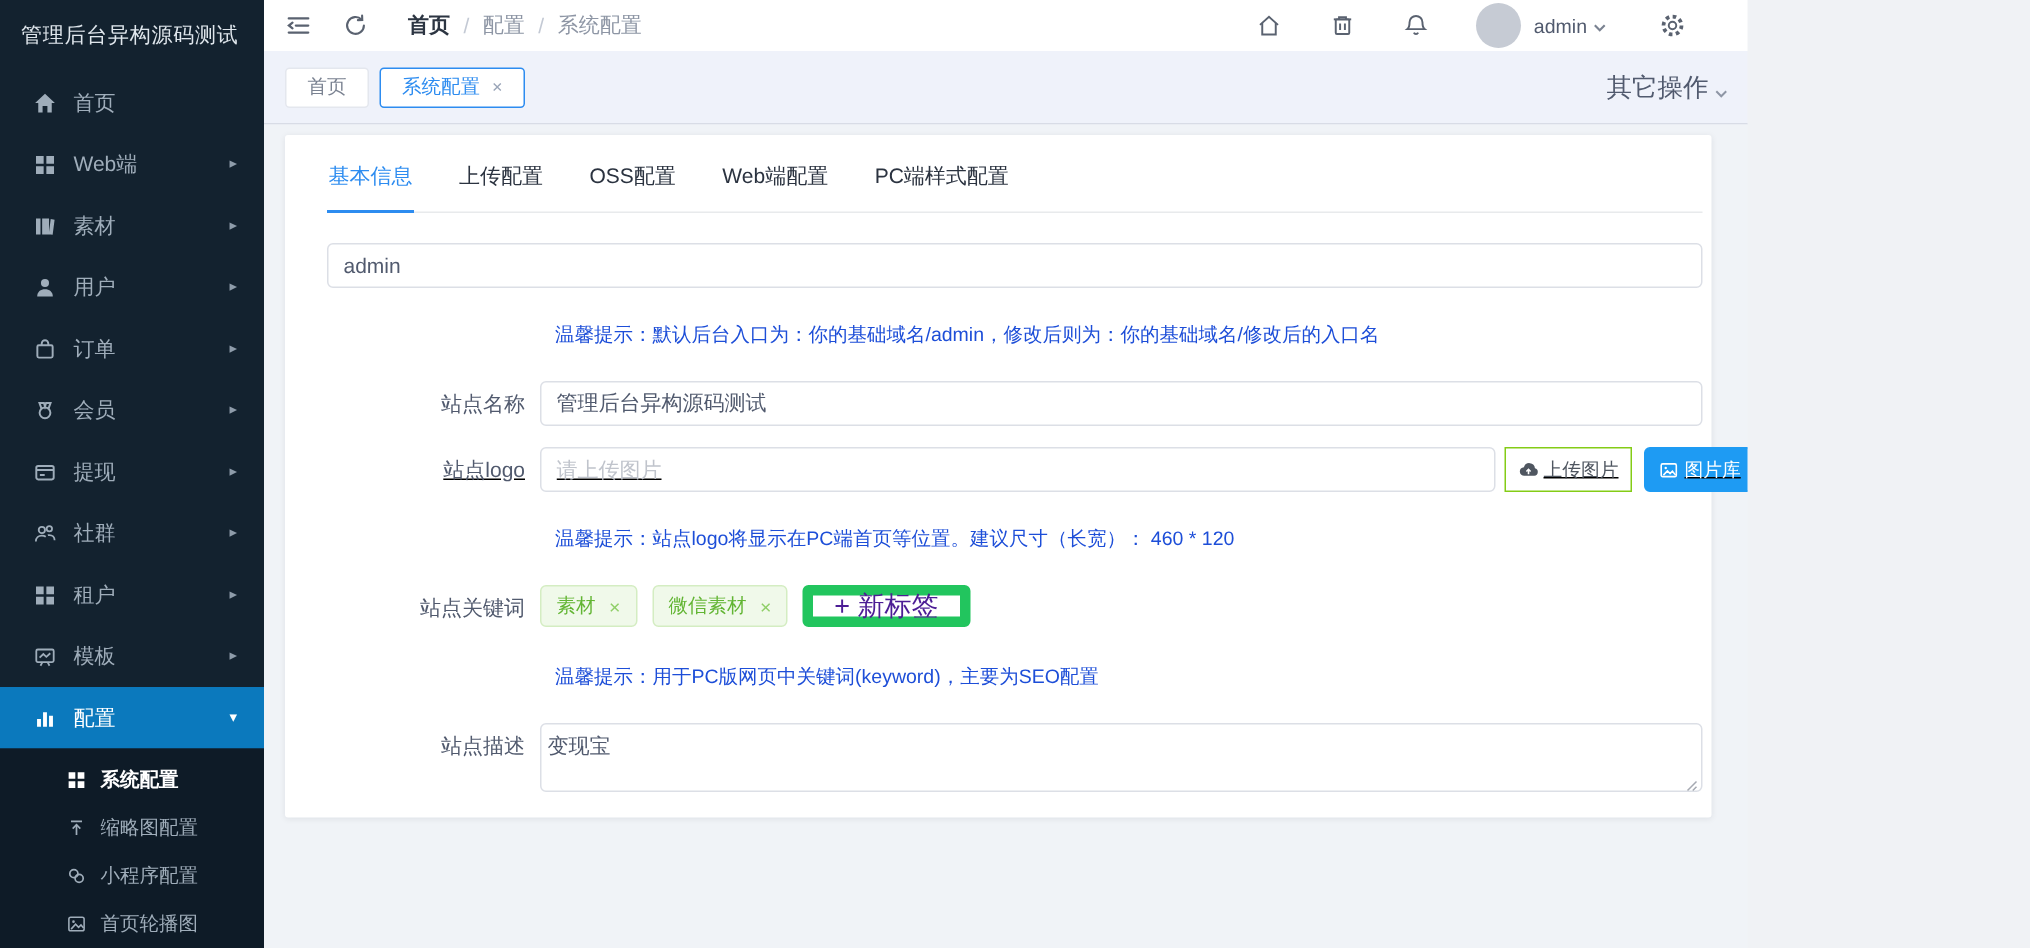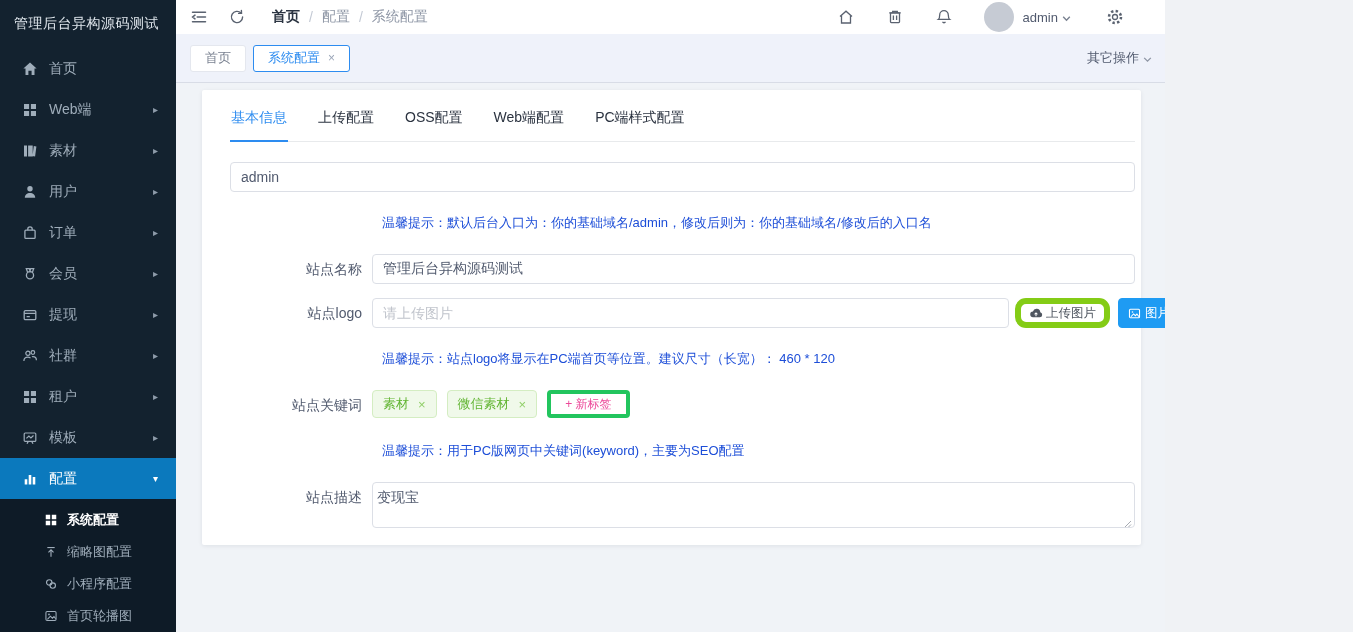--- a/index.html
+++ b/index.html
@@ -45,48 +45,48 @@
   .username { font-size:13px; color:#515a6e; cursor:pointer; display:flex; align-items:center; }
   .chev { width:11px; height:11px; margin-left:3px; color:#7a8291; }
   .chev svg { width:11px; height:11px; }
   .tb-gear { margin-left:34px; margin-right:2px; }
 
   
   .tagsbar { height:49px; background:#eff2fa; border-bottom:1px solid #d8dce6; display:flex; align-items:center; padding:0 12px 0 14px; flex-shrink:0; }
   .tag-tab { height:27px; display:inline-flex; align-items:center; background:#fff; border:1px solid #e4e7ee; border-radius:3px; padding:0 14px; font-size:13px; color:#7a8291; margin-right:7px; cursor:pointer; }
   .tag-tab.active { border-color:#2d8cf0; color:#2d8cf0; }
   .tag-close { margin-left:8px; font-size:12px; color:#9aa5b8; line-height:1; cursor:pointer; }
-  .more-ops { margin-left:auto; font-size:13px; color:#515a6e; display:flex; align-items:center; cursor:pointer; }
+  .more-ops { margin-left:auto; font-size:17px; color:#515a6e; display:flex; align-items:center; cursor:pointer; }
   .more-ops .chev { color:#8e96a5; }
 
   
   .content { flex:1; background:#f0f3f7; padding:7px 24px 0 14px; overflow:hidden; }
-  .card { background:#fff; height:455px; border-radius:2px; box-shadow:0 1px 4px rgba(0,21,41,.08); padding:8px 6px 0 28px;margin-left:12px; }
+  .card { background:#fff; height:455px; border-radius:2px; box-shadow:0 1px 4px rgba(0,21,41,.08); padding:8px 6px 0 28px; }
   .ct-tabs { display:flex; border-bottom:1px solid #e8eaec; }
   .ct-tab { padding:11px 1px 13px; margin-right:29px; font-size:14px; color:#2b3340; cursor:pointer; white-space:nowrap; }
   .ct-tab.active { color:#2d8cf0; border-bottom:2px solid #2d8cf0; margin-bottom:-1px; }
 
   .form { padding-top:20px; }
   .frow { display:flex; align-items:flex-start; }
   .flabel { width:142px; padding-right:10px; text-align:right; font-size:14px; color:#515a6e; line-height:30px; flex-shrink:0; white-space:nowrap; }
   .fctrl { flex:1; display:flex; align-items:center; min-width:0; }
   .inp { height:30px; width:100%; border:1px solid #dcdfe6; border-radius:4px; padding:0 10px; font-size:14px; color:#515a6e; font-family:inherit; outline:none; background:#fff; }
   .inp::placeholder { color:#c0c4cc; }
   .hint { margin:22px 0 22px 152px; font-size:13px; color:#1d4ed8; }
-  .gap16 { margin-top:14px; }
+  .gap16 { margin-top:14px;text-decoration:underline; }
 
   .inp-logo { width:637px; flex:none; }
-  .btn-upload { height:30px; margin-left:6px; padding:0 8px; background:#fff; border:6px solid #84cc16; border-radius:11px; font-size:12.5px; color:#4f5660; display:inline-flex; align-items:center; cursor:pointer; flex-shrink:0; }
+  .btn-upload { height:30px; margin-left:6px; padding:0 8px; background:#fff; border:1px solid #84cc16; border-radius:0; font-size:12.5px; color:#4f5660; display:inline-flex; align-items:center; cursor:pointer; flex-shrink:0; }
   .btn-upload svg { width:14px; height:14px; margin-right:3px; }
   .btn-gallery { height:30px; margin-left:8px; padding:0 9px; background:#1e9bf3; border:1px solid #1e9bf3; border-radius:4px; font-size:12.5px; color:#fff; display:inline-flex; align-items:center; cursor:pointer; flex-shrink:0; }
   .btn-gallery svg { width:13px; height:13px; margin-right:4px; }
 
   .tag-green { height:28px; display:inline-flex; align-items:center; padding:0 10px; background:#f0f9ea; border:1px solid #d4edc2; border-radius:4px; color:#62b533; font-size:13px; margin-right:10px; cursor:default; }
   .tag-green .tclose { margin-left:9px; color:#90cf68; font-size:13px; line-height:1; cursor:pointer; }
-  .btn-newtag { height:28px; padding:0 14px; background:#fff; border:4px solid #22c55e; border-radius:4px; color:#ec4899; font-size:12px; display:inline-flex; align-items:center; cursor:pointer; }
+  .btn-newtag { height:28px; padding:0 14px; background:#fff; border:7px solid #22c55e; border-radius:4px; color:#4c1d95; font-size:18px; display:inline-flex; align-items:center; cursor:pointer; }
 
   .desc-wrap { position:relative; flex:1; }
   .desc-ta { width:100%; height:46px; border:1px solid #dcdfe6; border-radius:4px; padding:6px 4px; font-size:14px; color:#515a6e; font-family:inherit; resize:none; outline:none; display:block; }
   .resize-grip { position:absolute; right:3px; bottom:4px; width:9px; height:9px; pointer-events:none; color:#a6aab2; }
   .resize-grip svg { width:9px; height:9px; }
 </style>
 </head>
 <body>
 
 <div class="app">

